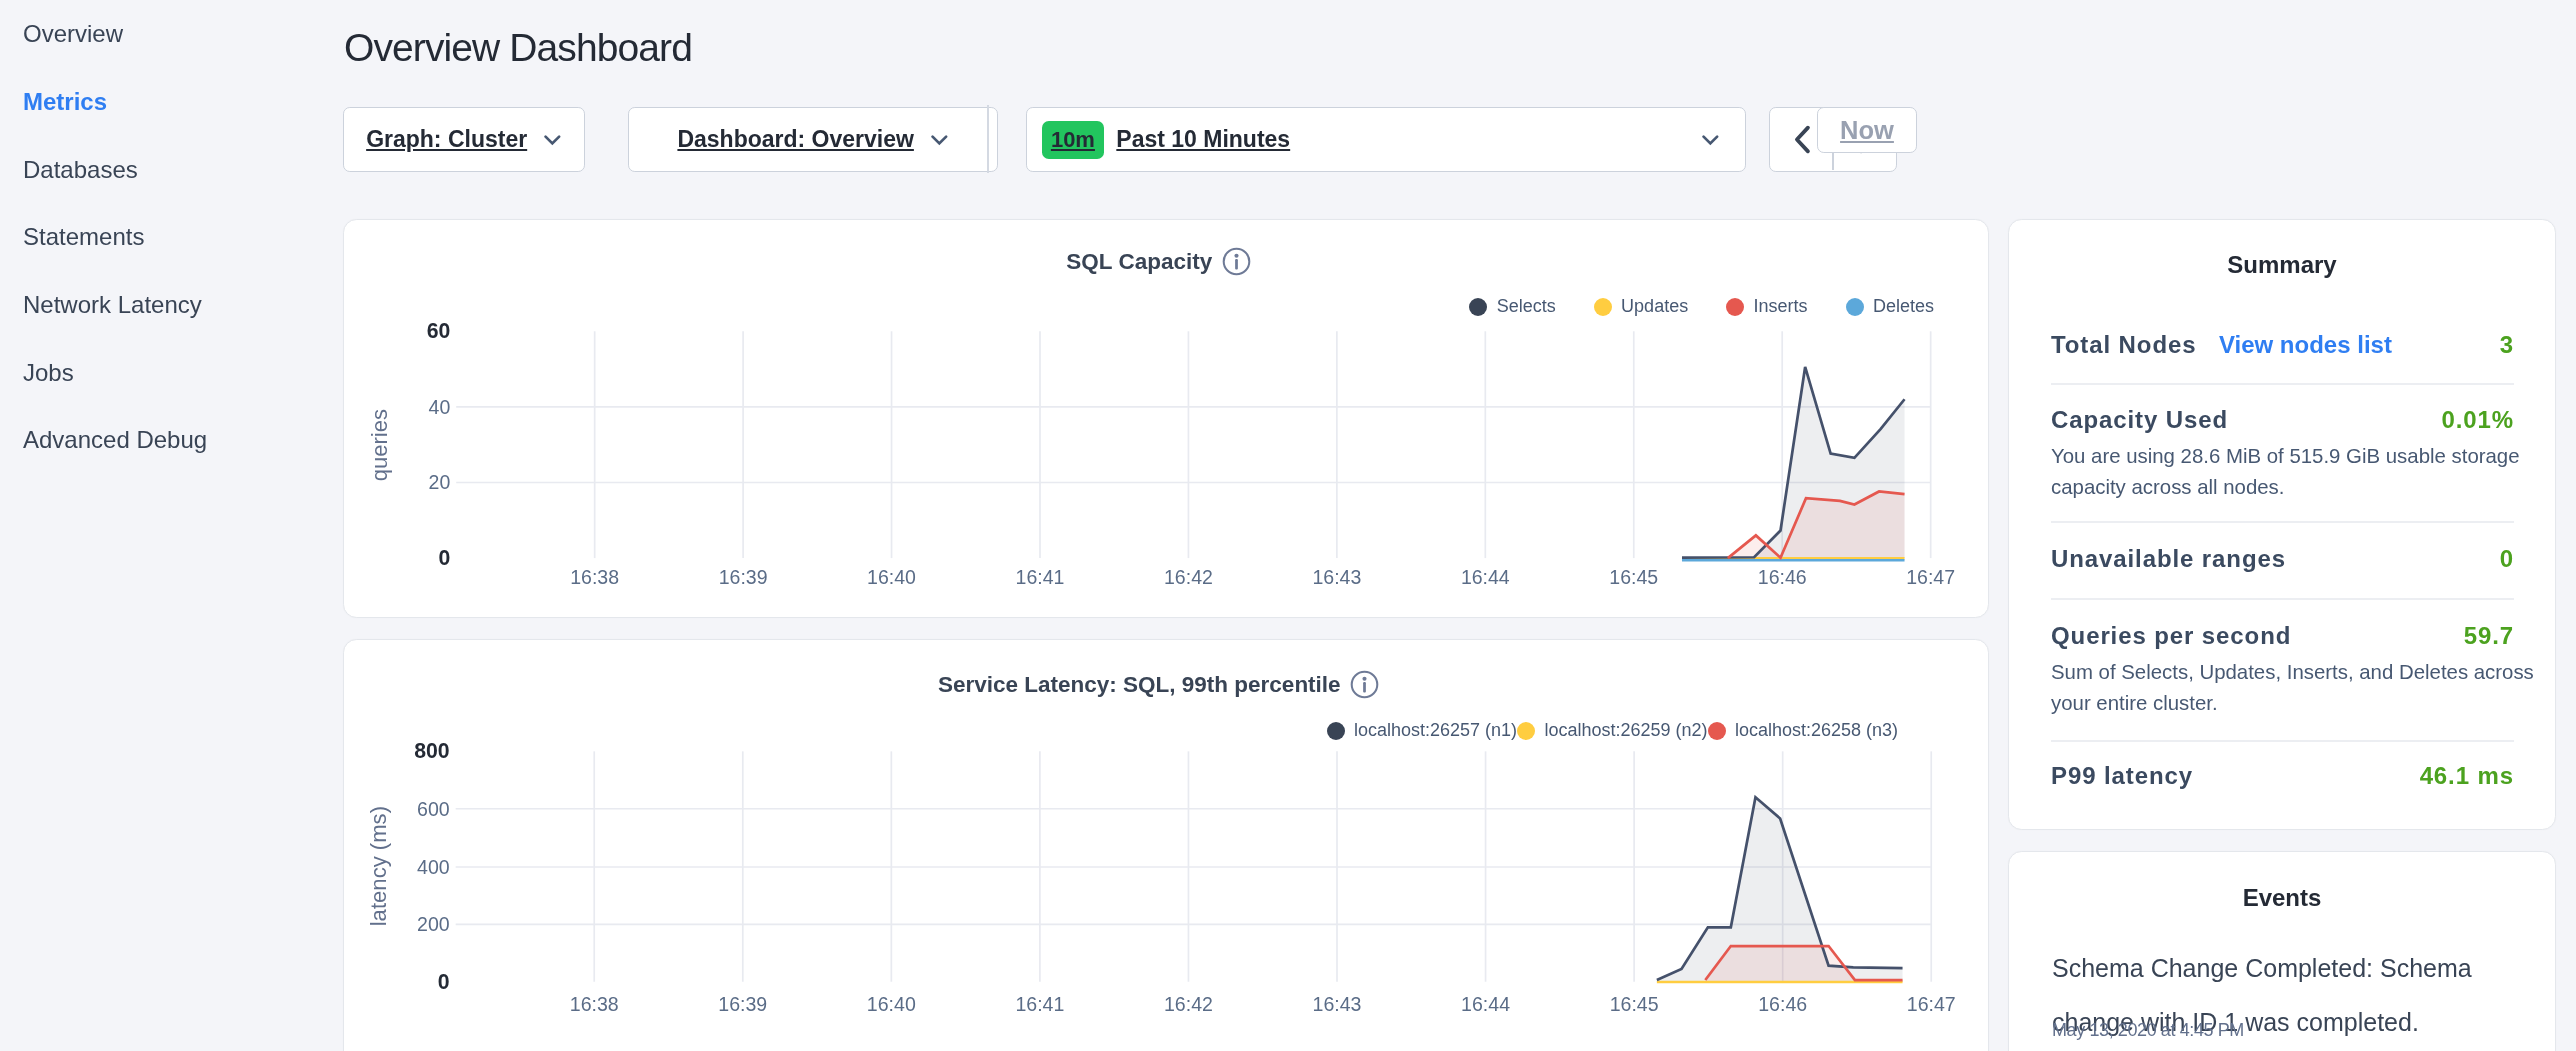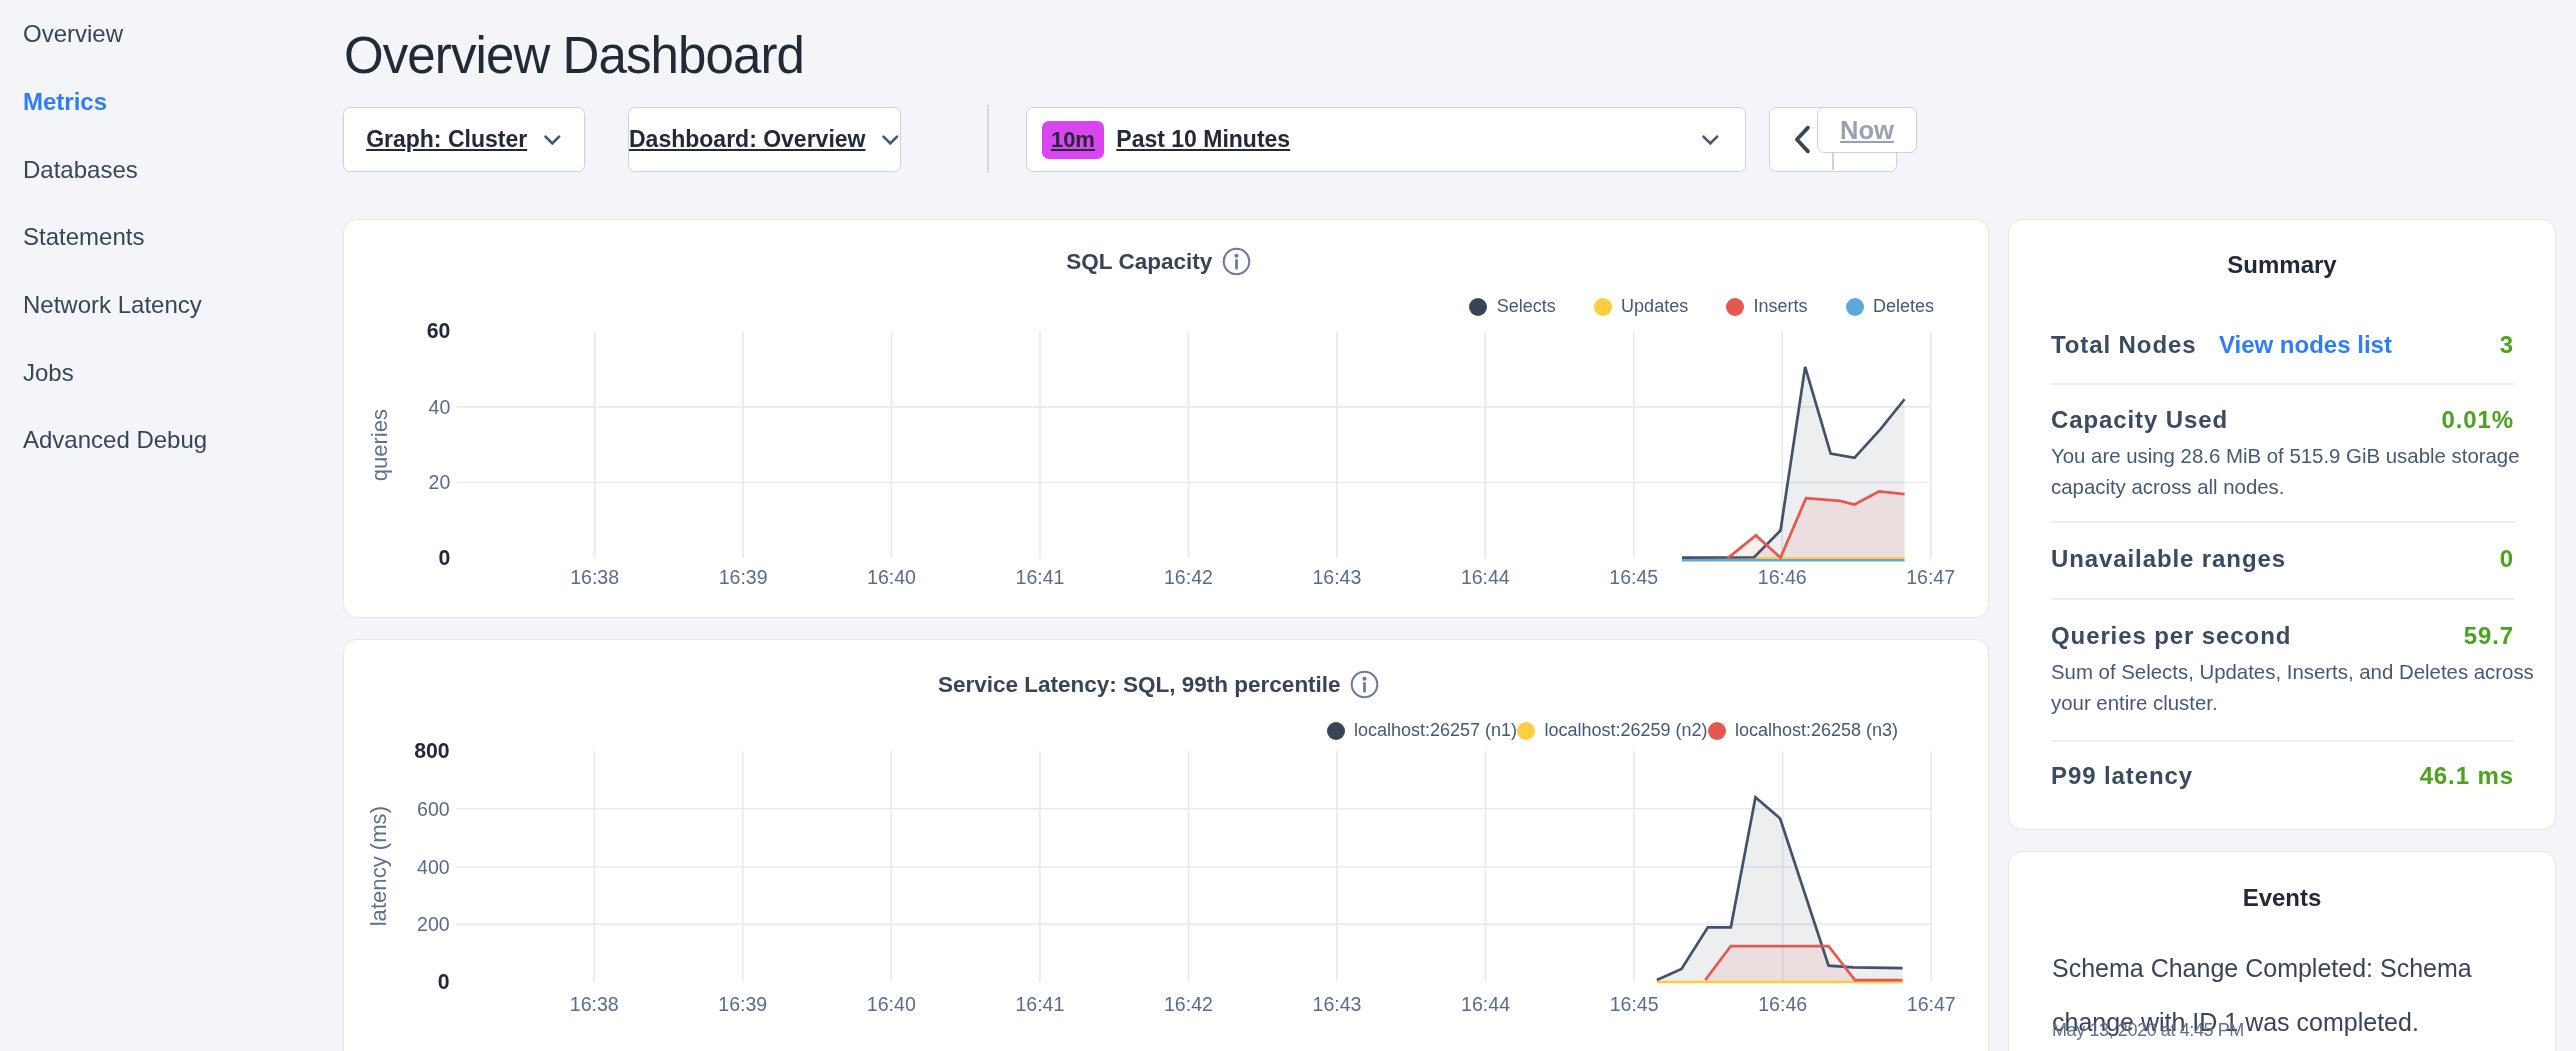--- a/index.html
+++ b/index.html
@@ -23,38 +23,38 @@
 <body>
 
 <div class="nav-item" style="top:19.6px;">Overview</div>
 <div class="nav-item" style="top:88px; color:#2f7ef2; font-weight:700;">Metrics</div>
 <div class="nav-item" style="top:156px;">Databases</div>
 <div class="nav-item" style="top:223px;">Statements</div>
 <div class="nav-item" style="top:291px;">Network Latency</div>
 <div class="nav-item" style="top:359px;">Jobs</div>
 <div class="nav-item" style="top:426px;">Advanced Debug</div>
 
-<div class="abs" style="left:344px; top:25.5px; font-size:51px; letter-spacing:-0.9px; color:#242a35;">Overview Dashboard</div>
+<div class="abs" style="left:344px; top:25.5px; font-size:39px; letter-spacing:-0.9px; color:#242a35;">Overview Dashboard</div>
 
 <div class="ddl" style="left:343px; top:107px; width:242px; height:65px;">
   <span>Graph: Cluster</span>
   <svg width="18.7" height="12" viewBox="0 0 22 14" style="margin-left:16px;">
       <path d="M3 3 L11 11 L19 3" fill="none" stroke="#475872" stroke-width="3.2" stroke-linecap="round"></path>
     </svg>
 </div>
-<div class="ddl" style="left:628px; top:107px; width:273px; height:65px;">
+<div class="ddl" style="left:628px; top:107px; width:370px; height:65px;">
   <span>Dashboard: Overview</span>
   <svg width="18.7" height="12" viewBox="0 0 22 14" style="margin-left:16px;">
       <path d="M3 3 L11 11 L19 3" fill="none" stroke="#475872" stroke-width="3.2" stroke-linecap="round"></path>
     </svg>
 </div>
 <div class="abs" style="left:987px; top:105px; width:1.7px; height:68px; background:#d4d9e2;"></div>
 
 <div class="ddl" style="left:1026px; top:107px; width:720px; height:65px; justify-content:flex-start;">
-  <span style="background:#d946ef; border-radius:6.8px; padding:6px 9.4px; margin-left:14.5px; font-size:22px;">10m</span>
+  <span style="background:#22c55e; border-radius:6.8px; padding:6px 9.4px; margin-left:14.5px; font-size:22px;">10m</span>
   <span style="margin-left:12px;">Past 10 Minutes</span>
   <svg width="18.7" height="12" viewBox="0 0 22 14" style="position:absolute; right:25.5px;">
       <path d="M3 3 L11 11 L19 3" fill="none" stroke="#475872" stroke-width="3.2" stroke-linecap="round"></path>
     </svg>
 </div>
 
 <div class="abs" style="left:1769px; top:107px; width:128px; height:65px; background:#fff; border:1.7px solid #ccd2dc; border-radius:6.8px;">
   <div class="abs" style="left:62px; top:0; width:1.7px; height:62px; background:#ccd2dc;"></div>
   <svg class="abs" width="22" height="31" viewBox="0 0 26 36" style="left:21px; top:16px;">
       <path d="M20 4 L7 18 L20 32" fill="none" stroke="#394455" stroke-width="4.5" stroke-linecap="round" stroke-linejoin="round"></path>

